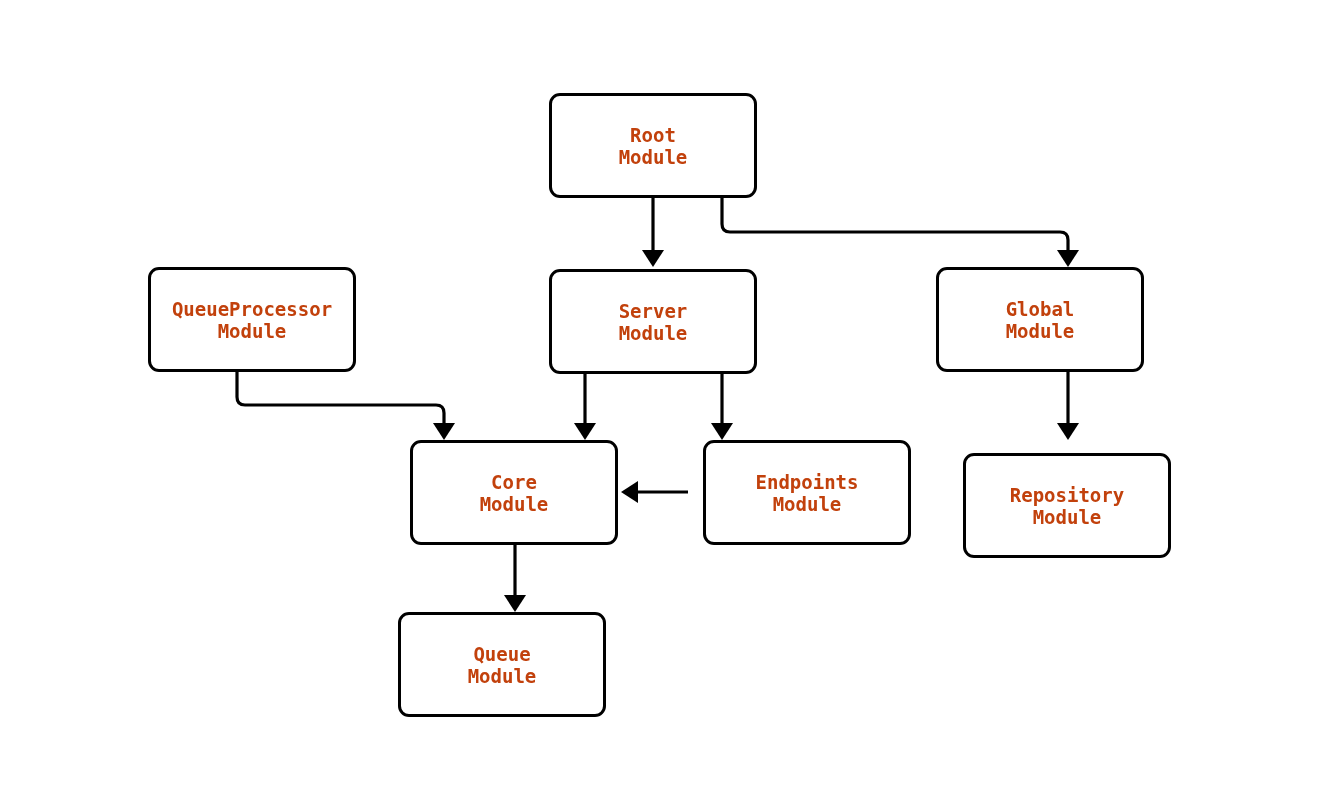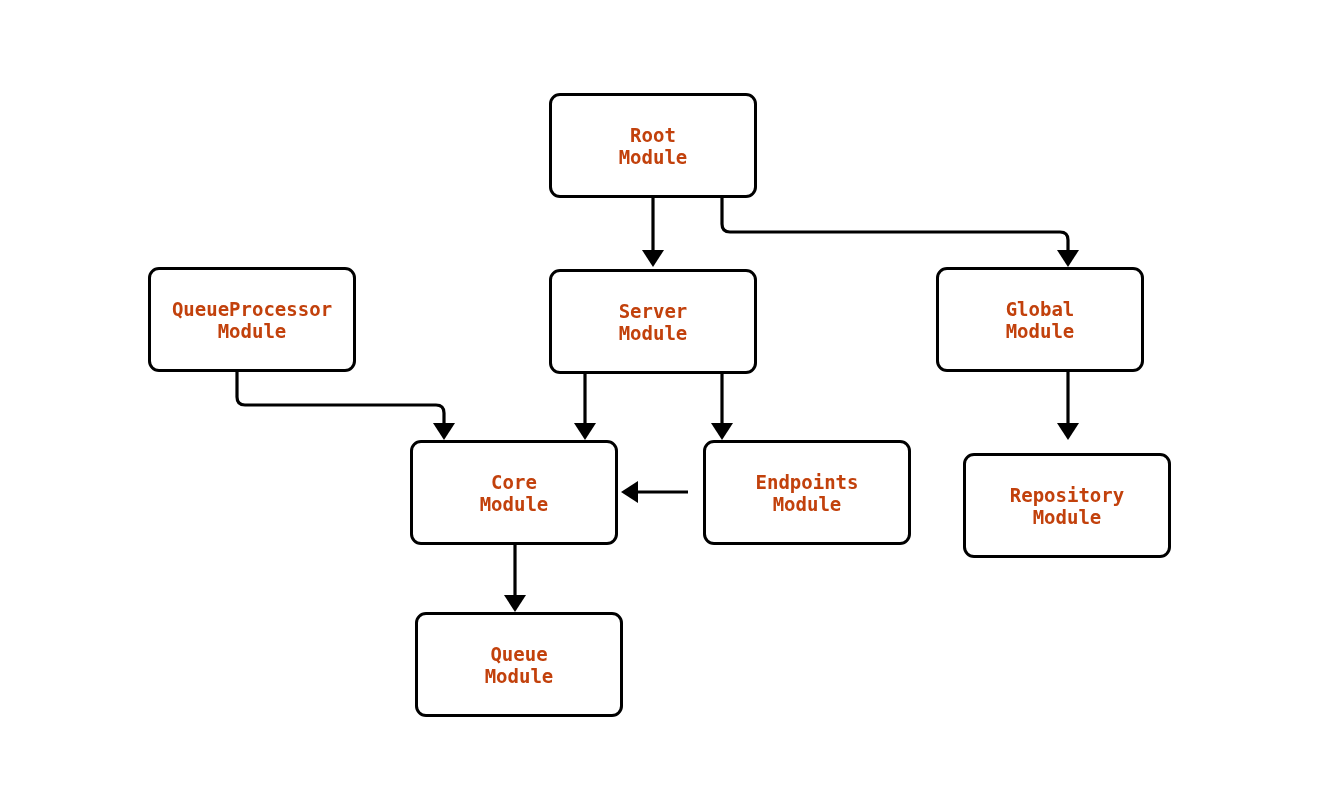--- a/index.html
+++ b/index.html
@@ -55,21 +55,21 @@
     letter-spacing: 0px;
   }
   
   .pos-root          { left: 549px; top:  93px; }
   .pos-queueprocessor{ left: 148px; top: 267px; }
   .pos-server        { left: 549px; top: 269px; align-items: center; }
   .pos-global        { left: 936px; top: 267px; }
   .pos-core          { left: 410px; top: 440px; }
   .pos-endpoints     { left: 672px; top: 440px; margin-left: 31px; }
   .pos-repository    { left: 963px; top: 453px; }
-  .pos-queue         { left: 415px; top: 612px; }
+  .pos-queue         { left: 398px; top: 612px; }
 </style>
 </head>
 <body>
 
 <div class="canvas">
 
   <svg class="edges-layer" viewBox="0 0 1337 809" xmlns="http://www.w3.org/2000/svg">
 
     <g>
       <path d="M 653 198 L 653 252"></path>

